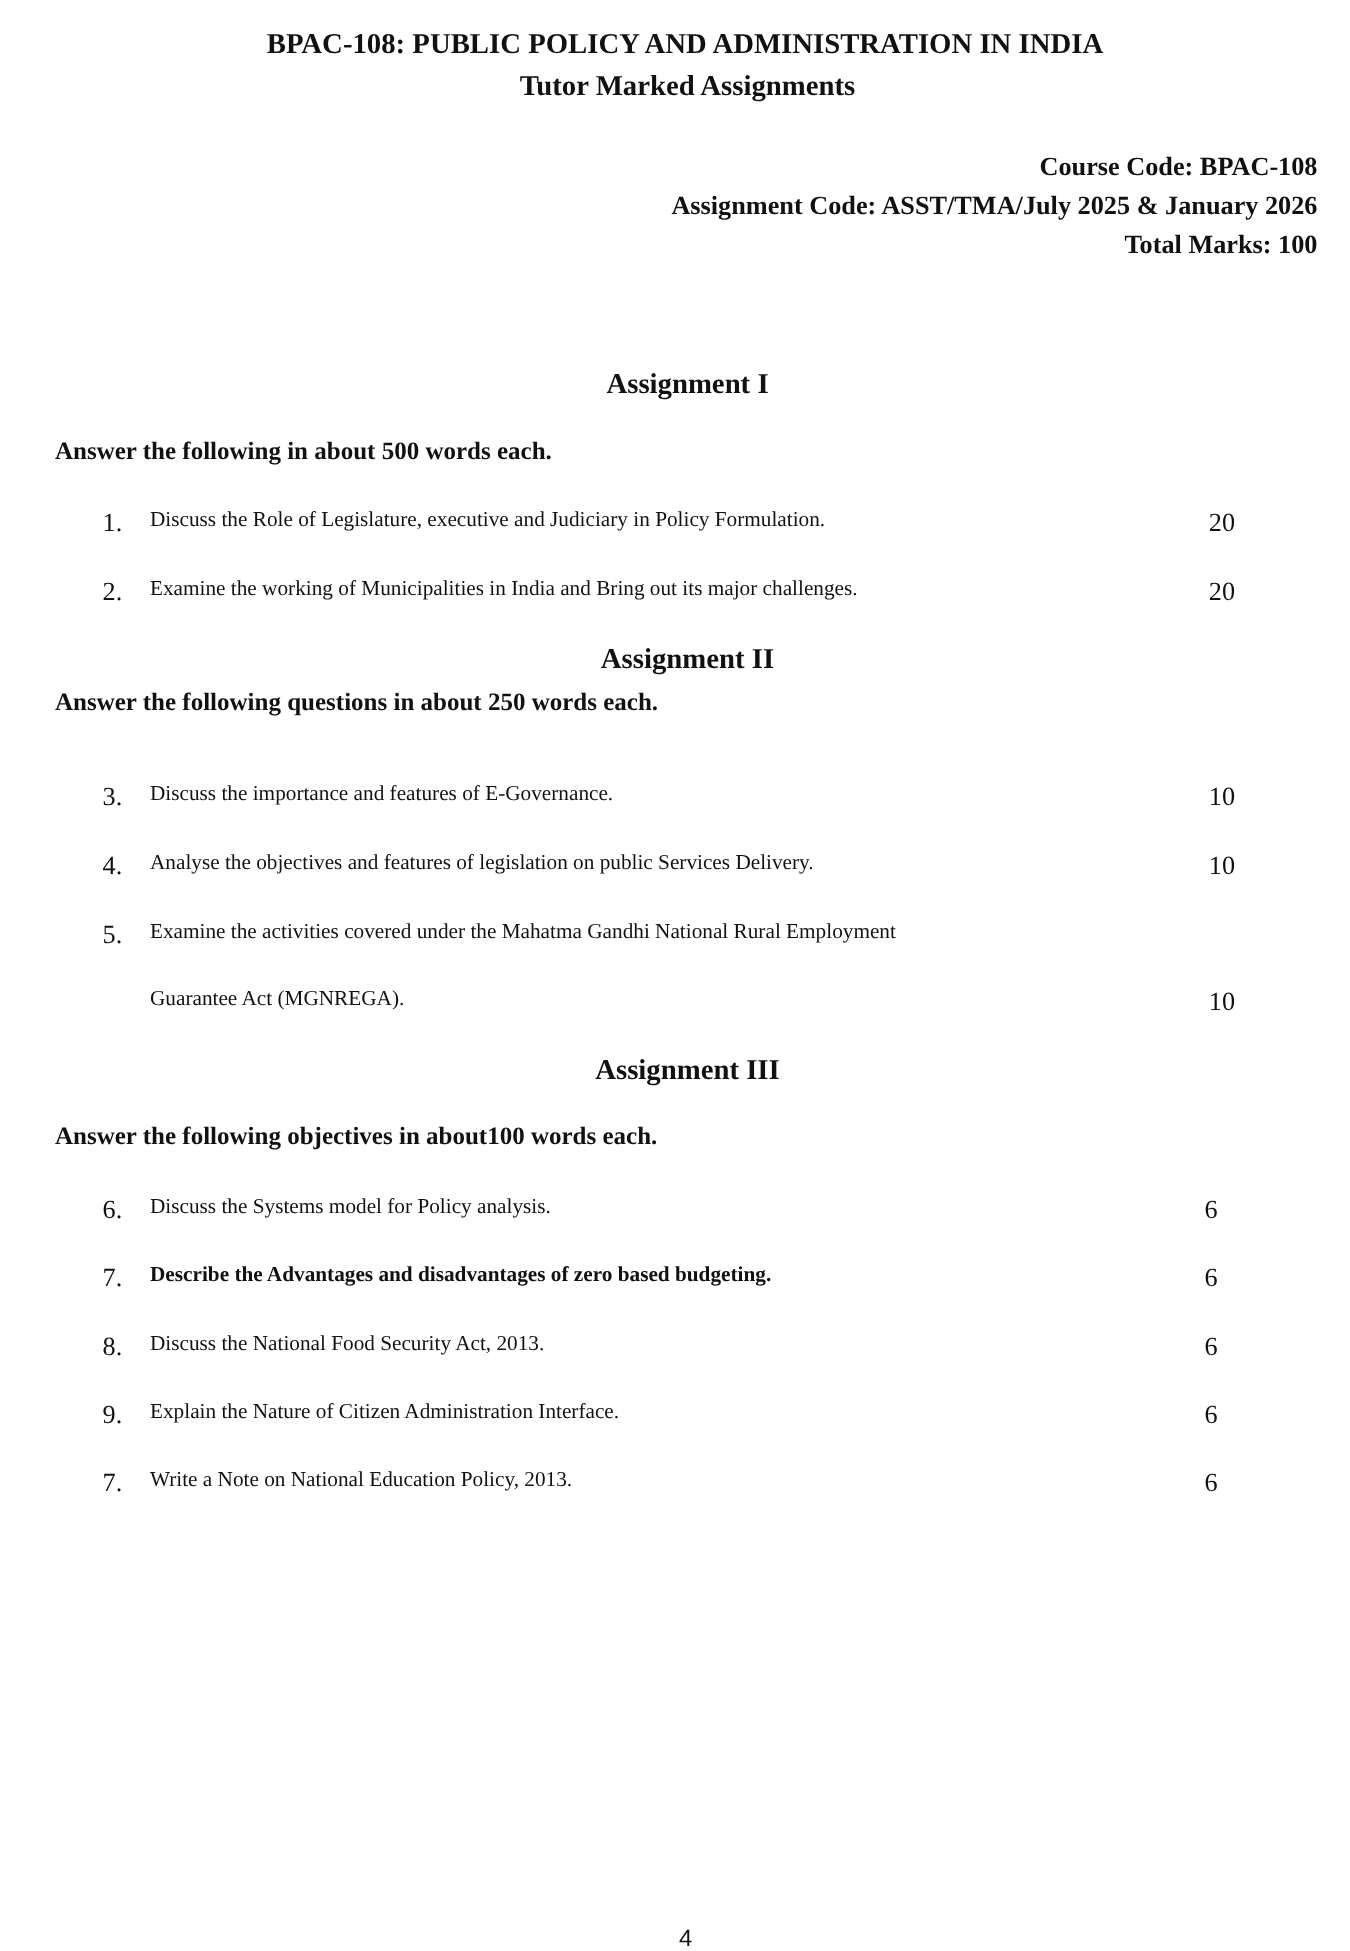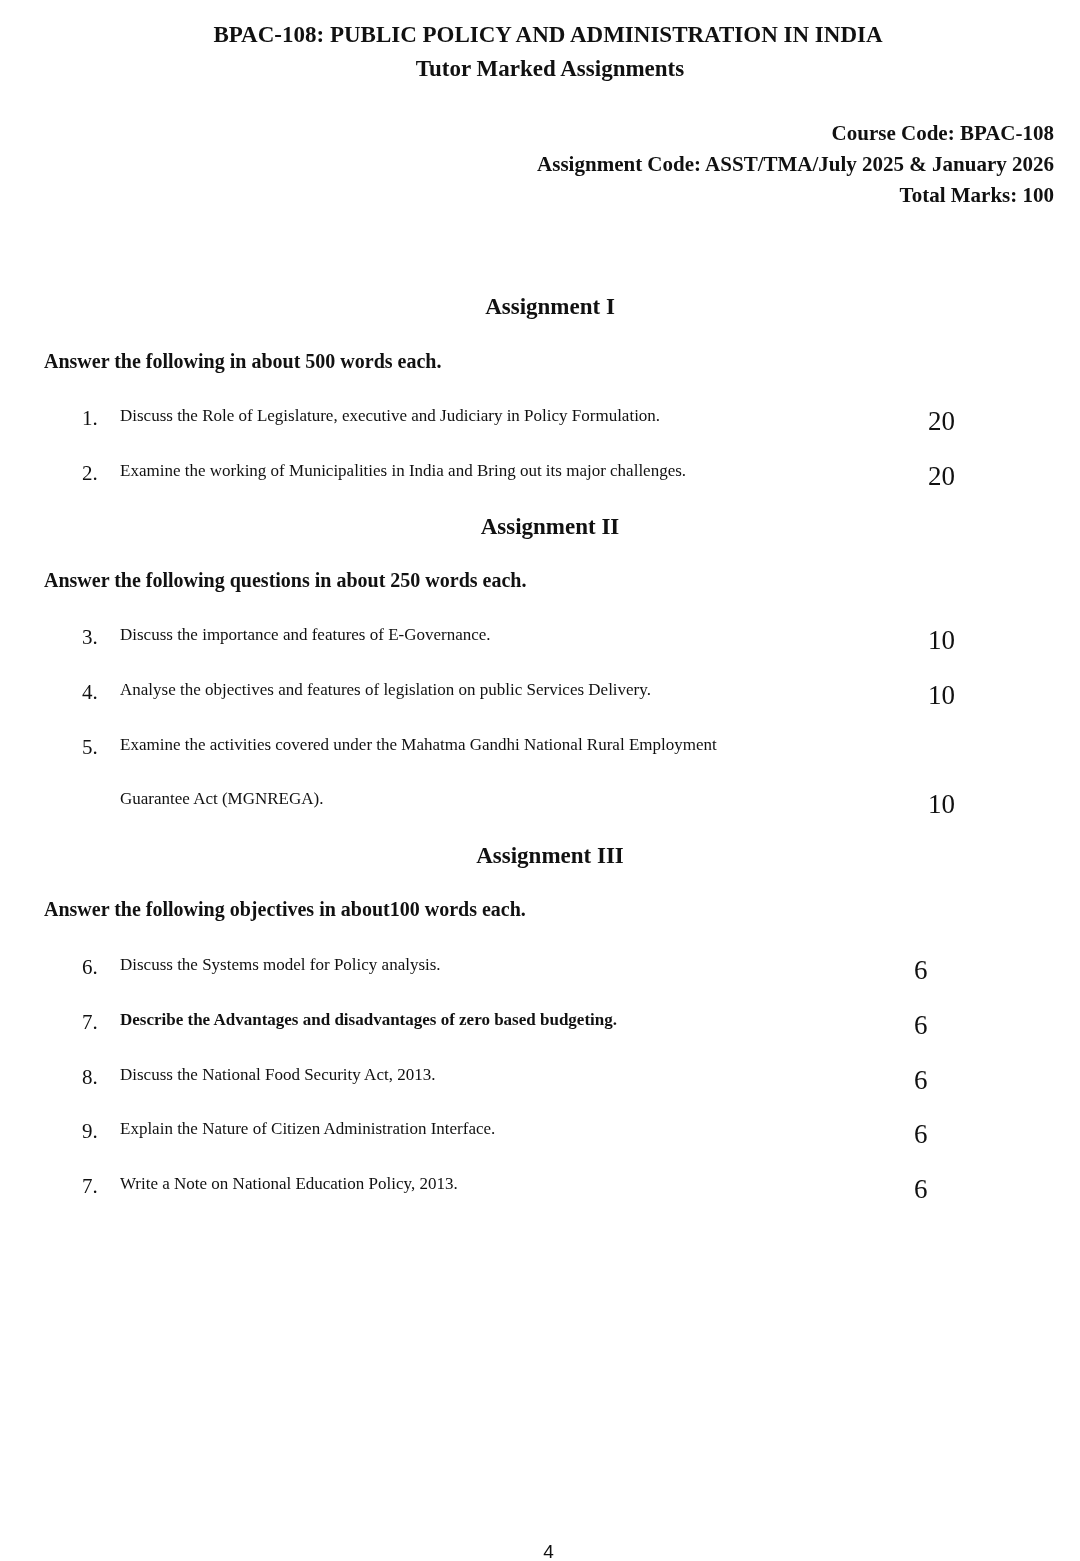--- a/index.html
+++ b/index.html
@@ -20,21 +20,21 @@
     right: 26px; text-align: center; font-weight: bold; font-size: 21px;
   }
   .section-heading {
     left: 0; width: 1100px; text-align: center; font-weight: bold; font-size: 23px;
   }
   .instruction {
     left: 44px; font-weight: bold; font-size: 20px;
   }
   .q-num { left: 82px; font-size: 21px; }
   .q-text { left: 108px; font-size: 17px; white-space: nowrap; margin-left: 12px; }
-  .q-marks { font-size: 27px; width: 60px; }
+  .q-marks { font-size: 21px; text-align: right; width: 60px; }
   .page-number {
     top: 1541px; left: 0; width: 1097px; text-align: center;
     font-family: "Liberation Sans", "DejaVu Sans", sans-serif; font-size: 19px;
   }
 </style>
 </head>
 <body>
 
 <div class="abs title">BPAC-108: PUBLIC POLICY AND ADMINISTRATION IN INDIA</div>
 <div class="abs subtitle">Tutor Marked Assignments</div>
@@ -51,21 +51,21 @@
   <div class="abs q-text" style="top:406px;">Discuss the Role of Legislature, executive and Judiciary in Policy Formulation.</div>
   <div class="abs q-marks" style="top:406px; left:928px;">20</div>
 </div>
 <div>
   <div class="abs q-num" style="top:461px;">2.</div>
   <div class="abs q-text" style="top:461px;">Examine the working of Municipalities in India and Bring out its major challenges.</div>
   <div class="abs q-marks" style="top:461px; left:928px;">20</div>
 </div>
 
 <div class="abs section-heading" style="top:514px;">Assignment II</div>
-<div class="abs instruction" style="top:569px;">Answer the following questions in about 250 words each.</div>
+<div class="abs instruction" style="top:551px;">Answer the following questions in about 250 words each.</div>
 
 <div>
   <div class="abs q-num" style="top:625px;">3.</div>
   <div class="abs q-text" style="top:625px;">Discuss the importance and features of E-Governance.</div>
   <div class="abs q-marks" style="top:625px; left:928px;">10</div>
 </div>
 <div>
   <div class="abs q-num" style="top:680px;">4.</div>
   <div class="abs q-text" style="top:680px;">Analyse the objectives and features of legislation on public Services Delivery.</div>
   <div class="abs q-marks" style="top:680px; left:928px;">10</div>

